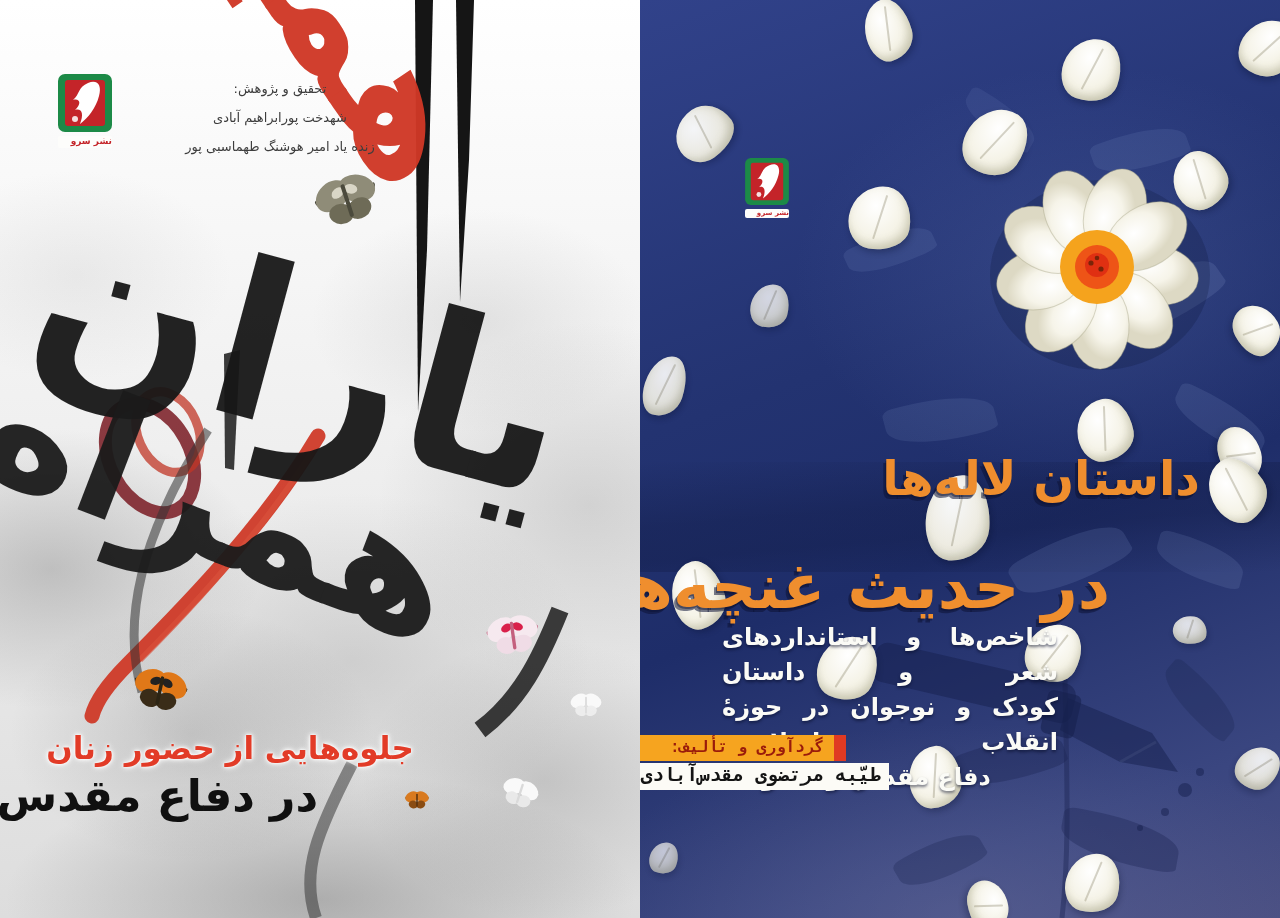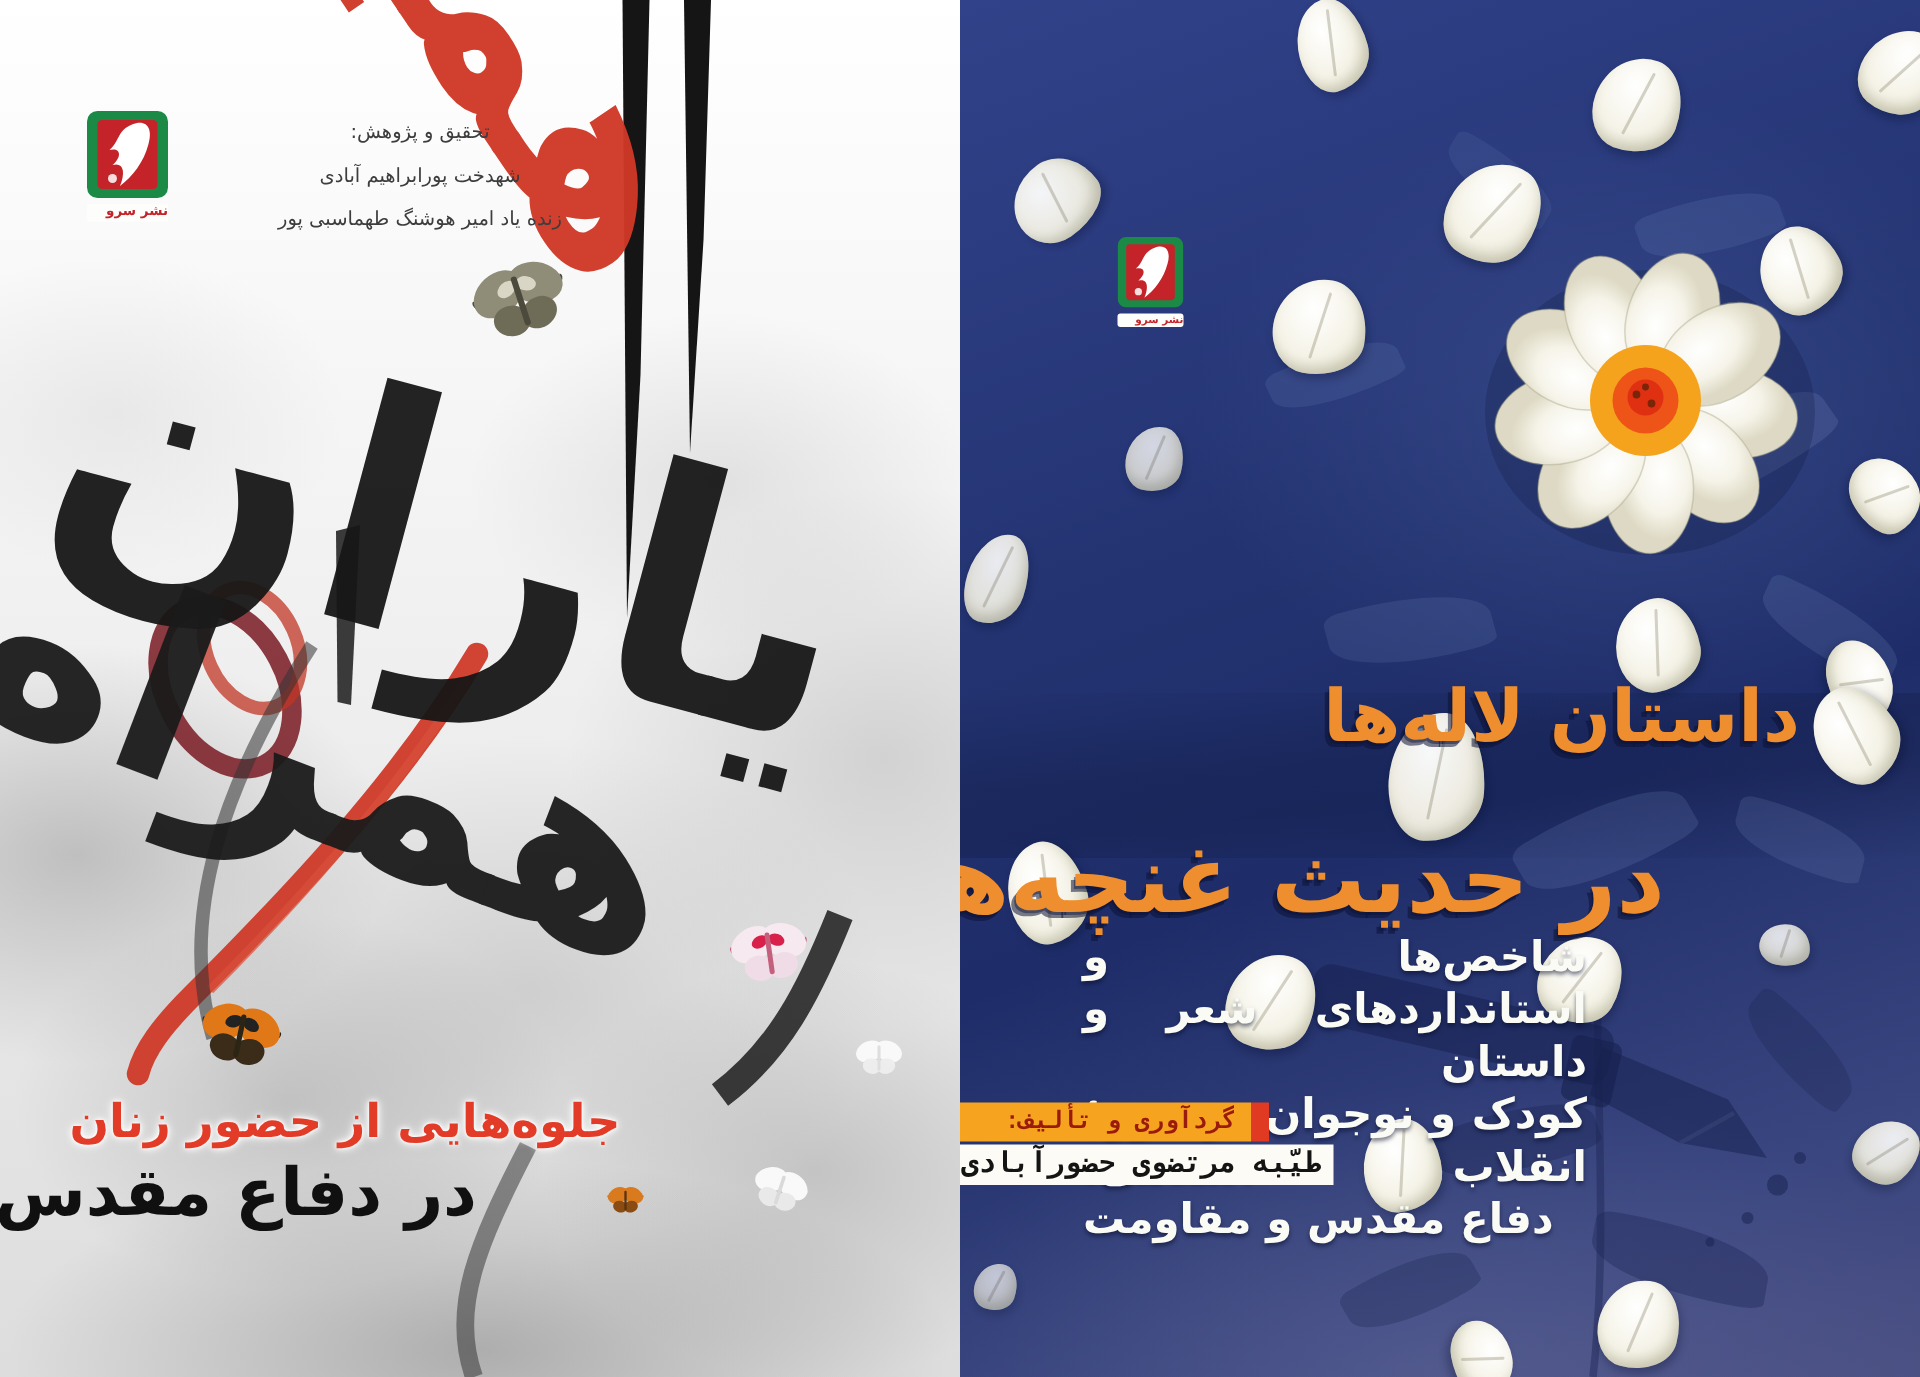--- a/index.html
+++ b/index.html
@@ -62,21 +62,21 @@
       border-radius:55% 45% 60% 40% / 55% 60% 40% 45%;
       box-shadow:inset -3px -4px 8px rgba(140,140,110,.35), 2px 3px 6px rgba(8,12,40,.30);}
   .petal::after{content:"";position:absolute;left:48%;top:12%;width:2px;height:72%;
       background:rgba(150,145,120,.40);border-radius:2px;transform:rotate(8deg);}
   .flower{position:absolute;left:335px;top:145px;z-index:3;}
   .rt-title{position:absolute;z-index:5;direction:rtl;white-space:nowrap;font-weight:bold;
       color:#ef8e2e;text-shadow:-3px 4px 0 rgba(12,18,52,.55),-1px 2px 0 rgba(12,18,52,.45);}
   .rt-title1{top:450px;right:80px;font-size:48px;}
   .rt-title2{top:550px;right:170px;font-size:63px;}
   .rt-sub{position:absolute;left:82px;top:620px;width:336px;z-index:5;direction:rtl;
-      color:#fbfbf6;font-size:28px;font-weight:bold;line-height:35px;
+      color:#fbfbf6;font-size:24px;font-weight:bold;line-height:35px;
       text-shadow:0 2px 3px rgba(8,12,40,.55);}
   .rt-sub .just{text-align:justify;text-align-last:justify;}
   .rt-sub .last{text-align:left;}
   .strip{position:absolute;z-index:6;direction:rtl;white-space:nowrap;font-family:Liberation Mono, monospace;}
   .strip-byline{left:0;top:735px;width:194px;height:26px;background:#f6a41f;
       color:#9a1b0b;font-size:16px;font-weight:bold;line-height:26px;text-align:right;padding-right:10px;}
   .strip-redbar{left:194px;top:735px;width:12px;height:26px;background:#e03a23;}
   .strip-author1{left:0;top:763px;width:249px;height:27px;background:#fcfbf6;
       color:#141414;font-size:19px;font-weight:bold;line-height:27px;text-align:right;padding-right:8px;}
   .strip-author2{left:0;top:793px;width:241px;height:24px;background:#fcfbf6;
@@ -265,15 +265,15 @@
     <div class="rt-title rt-title2">در حدیث غنچه‌ها</div>
 
     <div class="rt-sub">
       <div class="just">شاخص‌ها و استانداردهای شعر و داستان</div>
       <div class="just">کودک و نوجوان در حوزهٔ انقلاب اسلامی،</div>
       <div class="last">دفاع مقدس و مقاومت</div>
     </div>
 
     <div class="strip strip-byline">گردآوری و تألیف:</div>
     <div class="strip strip-redbar"></div>
-    <div class="strip strip-author1">طیّبه مرتضوی حضور‌آبادی</div>
+    <div class="strip strip-author1">طیّبه مرتضوی مقدس‌آبادی</div>
   </section>
 </div>
 
 </body></html>

